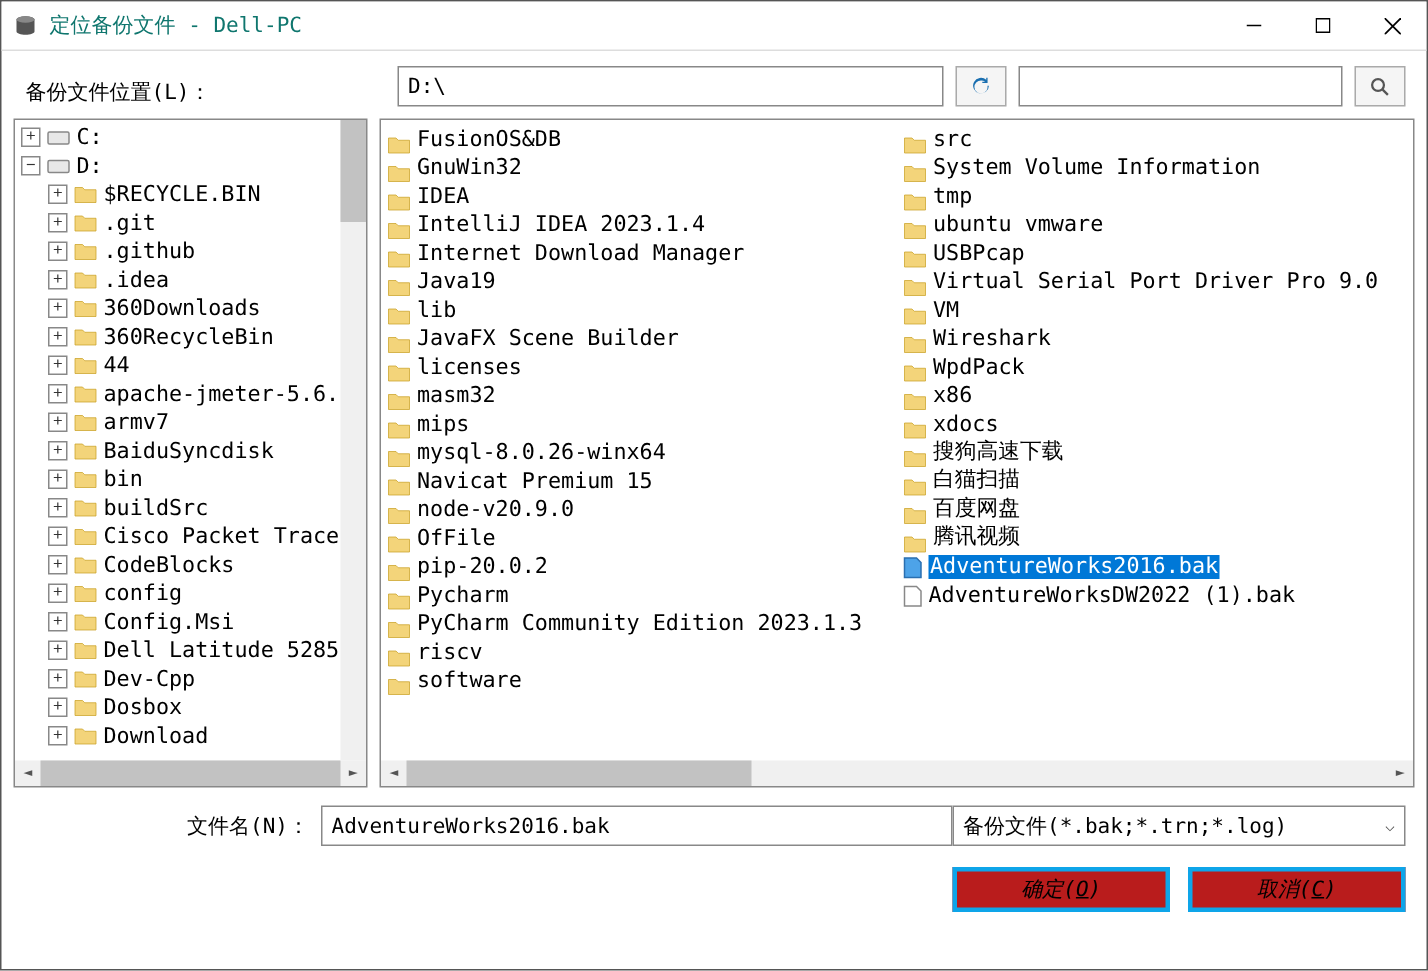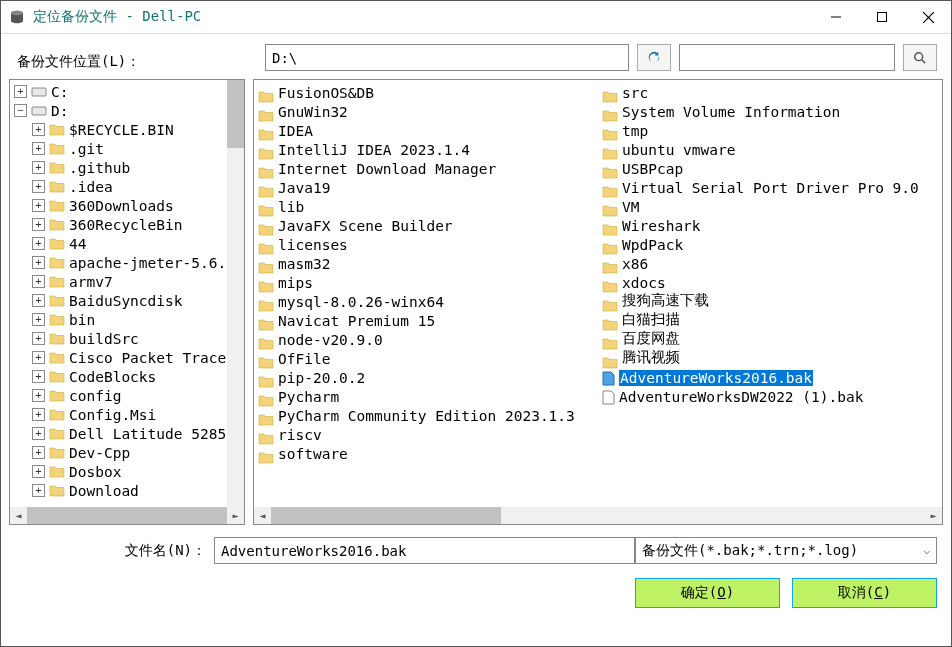--- a/index.html
+++ b/index.html
@@ -41,21 +41,21 @@
 .list-row.selected .list-label { background: #0078d7; color: #fff; padding: 0 1px; }
 .file-ico { width: 13px; height: 15px; margin-right: 4px; display: inline-block; }
 
 .row-filename { display: flex; align-items: center; padding: 12px 14px 6px 16px; gap: 0; margin-left: 20px; }
 .fn-label { font-size: 14px; text-align: right; width: 177px; padding-right: 8px; }
 .fn-input { flex: 1; height: 27px; border: 1px solid #888; padding: 2px 6px; font-size: 14px; font-family: "Consolas",monospace; }
 .filter-select { width: 302px; height: 27px; border: 1px solid #888; background: #fff; padding: 2px 6px; font-size: 14px; display: flex; align-items: center; justify-content: space-between; font-family: "Consolas","SimSun",monospace; }
 .filter-select .chev { font-size: 11px; color: #555; }
 
 .row-buttons { display: flex; justify-content: flex-end; padding: 8px 14px 12px 16px; gap: 12px; }
-.dlg-btn { width: 145px; height: 30px; border: 1px solid #0ea5e9; background: #bef264; font-size: 14px; cursor: pointer; }
+.dlg-btn { width: 145px; height: 30px; border: 3px solid #0ea5e9; background: #b91c1c; font-size: 14px; cursor: pointer; font-style: italic; }
 .dlg-btn u { text-decoration: underline; }
 
 
 .folder-svg { fill: #f3d47a; stroke: #c9a227; stroke-width: 0.5; }
 .drive-svg { fill: #e8e8e8; stroke: #888; }
 
 </style>
 </head>
 <body>
 

